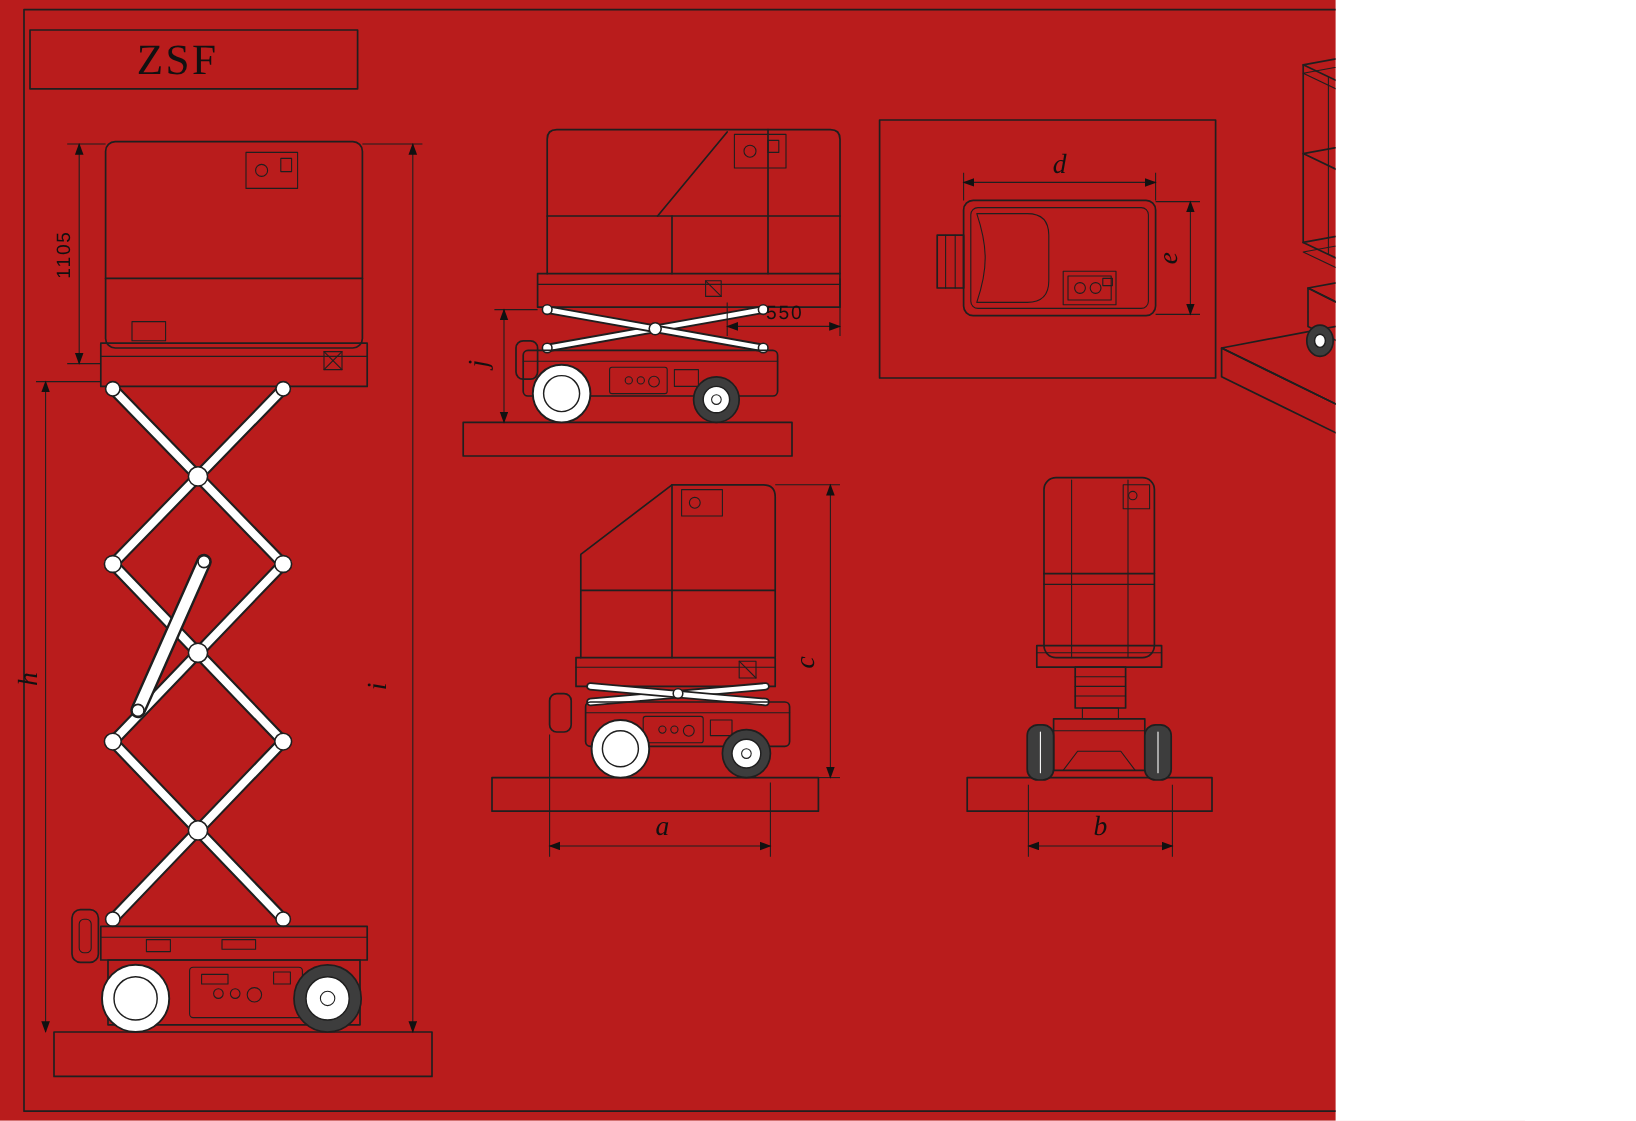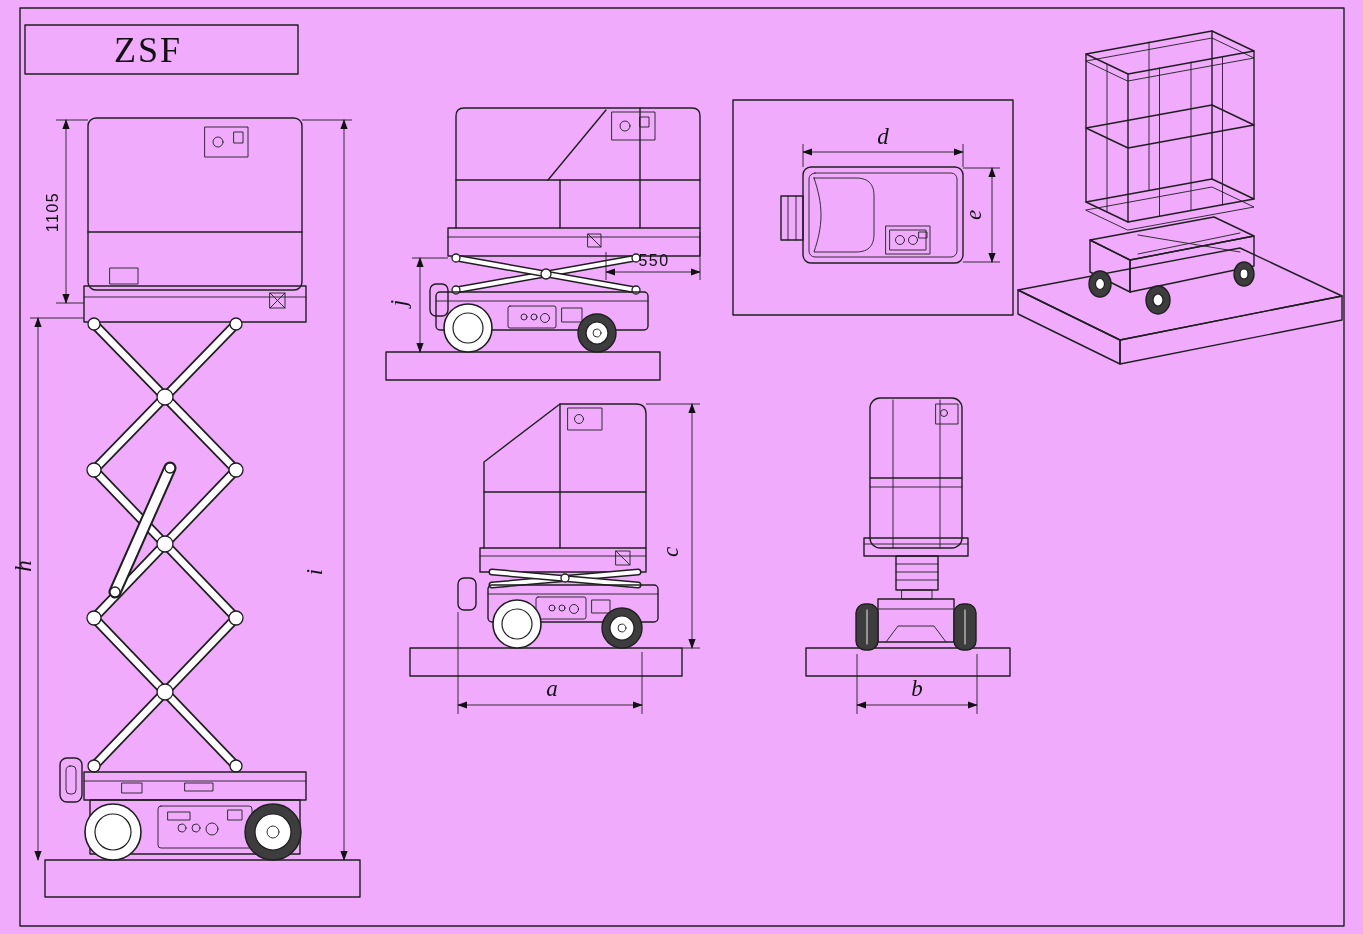--- a/index.html
+++ b/index.html
@@ -1,16 +1,16 @@
 <!DOCTYPE html>
 <html><head>
 <meta charset="utf-8">
 <style>
   html,body{margin:0;padding:0;background:#fff;}
-  .page{position:relative;width:1363px;height:934px;background:#f0abfc;overflow:hidden;}
+  .page{position:relative;width:1113px;height:934px;background:#b91c1c;overflow:hidden;}
   svg{display:block;}
   .ln{stroke:#1f1f1f;fill:none;stroke-width:1.4;stroke-linecap:round;stroke-linejoin:round;}
   .thin{stroke:#1f1f1f;fill:none;stroke-width:0.9;stroke-linecap:round;stroke-linejoin:round;}
   .dim{stroke:#1f1f1f;stroke-width:0.9;fill:none;}
   .arm-o{stroke:#1f1f1f;stroke-width:10;stroke-linecap:round;fill:none;}
   .arm-i{stroke:#ffffff;stroke-width:6.5;stroke-linecap:round;fill:none;}
   .arm-o2{stroke:#1f1f1f;stroke-width:7;stroke-linecap:round;fill:none;}
   .arm-i2{stroke:#ffffff;stroke-width:4;stroke-linecap:round;fill:none;}
   .piv{fill:#ffffff;stroke:#1f1f1f;stroke-width:1.3;}
   .tire{fill:#ffffff;stroke:#1f1f1f;stroke-width:1.6;}

